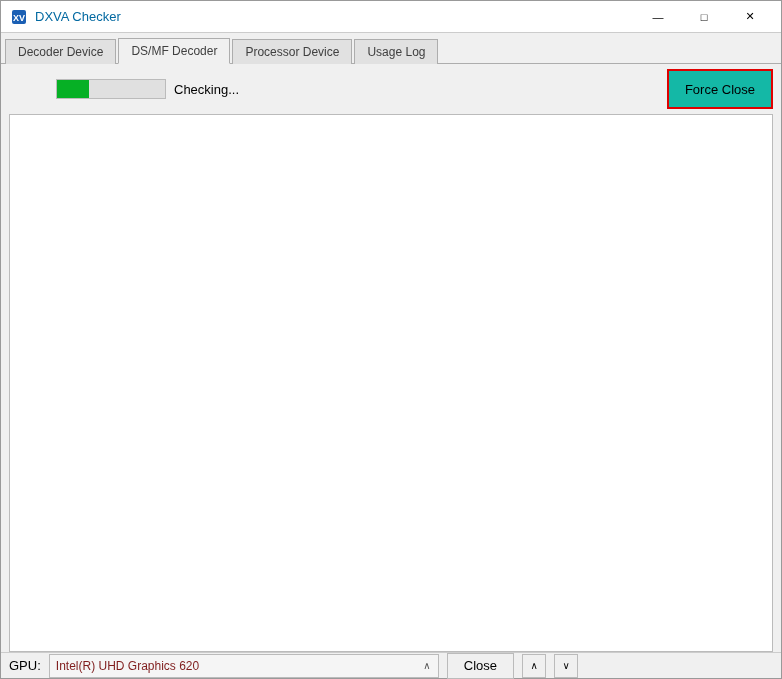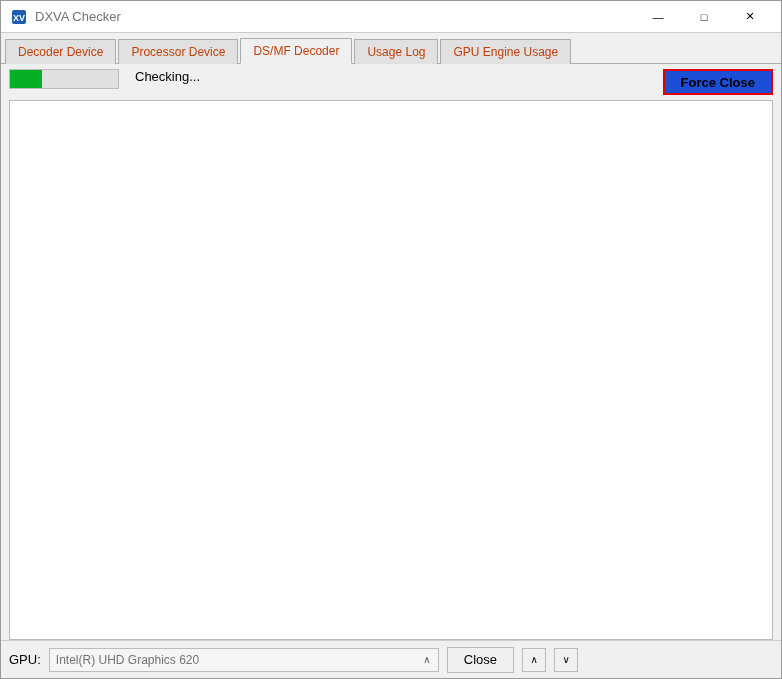--- a/index.html
+++ b/index.html
@@ -50,21 +50,21 @@
     }
 
     .title-bar-icon svg {
       width: 16px;
       height: 16px;
     }
 
     .title-bar-title {
       flex: 1;
       font-size: 13px;
-      color: #737373;
+      color: #0369a1;
     }
 
     .title-bar-controls {
       display: flex;
       align-items: center;
       gap: 0;
     }
 
     .title-bar-btn {
       width: 46px;
@@ -88,21 +88,21 @@
       flex-shrink: 0;
     }
 
     .tab {
       padding: 5px 12px;
       border: 1px solid #adadad;
       border-bottom: none;
       background: #e1e1e1;
       cursor: pointer;
       font-size: 12px;
-      color: #c2410c;
+      color: #404040;
       margin-right: 2px;
       position: relative;
       top: 1px;
     }
 
     .tab.active {
       background: #f0f0f0;
       border-bottom: 1px solid #f0f0f0;
       font-weight: normal;
       z-index: 1;
@@ -126,28 +126,27 @@
       color: #000;
     }
 
     .spacer {
       flex: 1;
     }
 
     .force-close-btn {
       padding: 3px 16px;
       border: 2px solid #e00000;
-      background: #1d4ed8;
+      background: #14b8a6;
       cursor: pointer;
       font-size: 13px;
       color: #000;
-      height: 26px;
-      display: flex;
-      align-items: center;
-      font-weight: bold;
+      height: 40px;
+      display: flex;
+      align-items: center;
     }
 
     .japanese-label {
       font-size: 12px;
       color: red;
       position: absolute;
       top: 116px;
       left: 596px;
     }
 
@@ -160,21 +159,21 @@
       position: relative;
     }
 
     .bottom-bar {
       display: flex;
       align-items: center;
       padding: 5px 8px;
       background: #f0f0f0;
       border-top: 1px solid #ccc;
       flex-shrink: 0;
-      height: 38px;
+      height: 26px;
       gap: 8px;
     }
 
     .gpu-label {
       font-size: 13px;
       color: #000;
       flex-shrink: 0;
     }
 
     .gpu-select-wrapper {
@@ -184,21 +183,21 @@
       align-items: center;
       position: relative;
     }
 
     .gpu-select-box {
       width: 100%;
       height: 24px;
       border: 1px solid #bbb;
       background: #f5f5f5;
       font-size: 12px;
-      color: #737373;
+      color: #7f1d1d;
       padding: 0 24px 0 6px;
       cursor: pointer;
       display: flex;
       align-items: center;
     }
 
     .gpu-select-chevron {
       position: absolute;
       right: 2px;
       top: 50%;
@@ -241,24 +240,25 @@
       background: #f0f0f0;
       cursor: pointer;
       display: flex;
       align-items: center;
       justify-content: center;
       font-size: 10px;
     }
 
     .toolbar-row {
       display: flex;
-      align-items: flex-start;
+      align-items: center;
       padding: 5px 8px;
-      gap: 16px;
+      gap: 8px;
       position: relative;
+      margin-left: 47px;
     }
   </style>
 </head>
 <body>
 
 <div class="window">
 
   <div class="title-bar">
     <div class="title-bar-icon">
       <svg viewBox="0 0 16 16" fill="none">
@@ -271,31 +271,28 @@
       <button class="title-bar-btn">—</button>
       <button class="title-bar-btn">□</button>
       <button class="title-bar-btn close-btn">✕</button>
     </div>
   </div>
 
   <div class="tab-bar">
     <div class="tab">
       <span>Decoder Device</span>
     </div>
+    <div class="tab active">
+      <span>DS/MF Decoder</span>
+    </div>
     <div class="tab">
       <span>Processor Device</span>
     </div>
-    <div class="tab active">
-      <span>DS/MF Decoder</span>
-    </div>
     <div class="tab">
       <span>Usage Log</span>
-    </div>
-    <div class="tab">
-      <span>GPU Engine Usage</span>
     </div>
   </div>
 
   <div class="toolbar-row">
     <div class="progress-bar-container">
       <div class="progress-bar-fill"></div>
     </div>
     <span class="checking-label">Checking...</span>
     <div class="spacer"></div>
     <button class="force-close-btn">Force Close</button>

